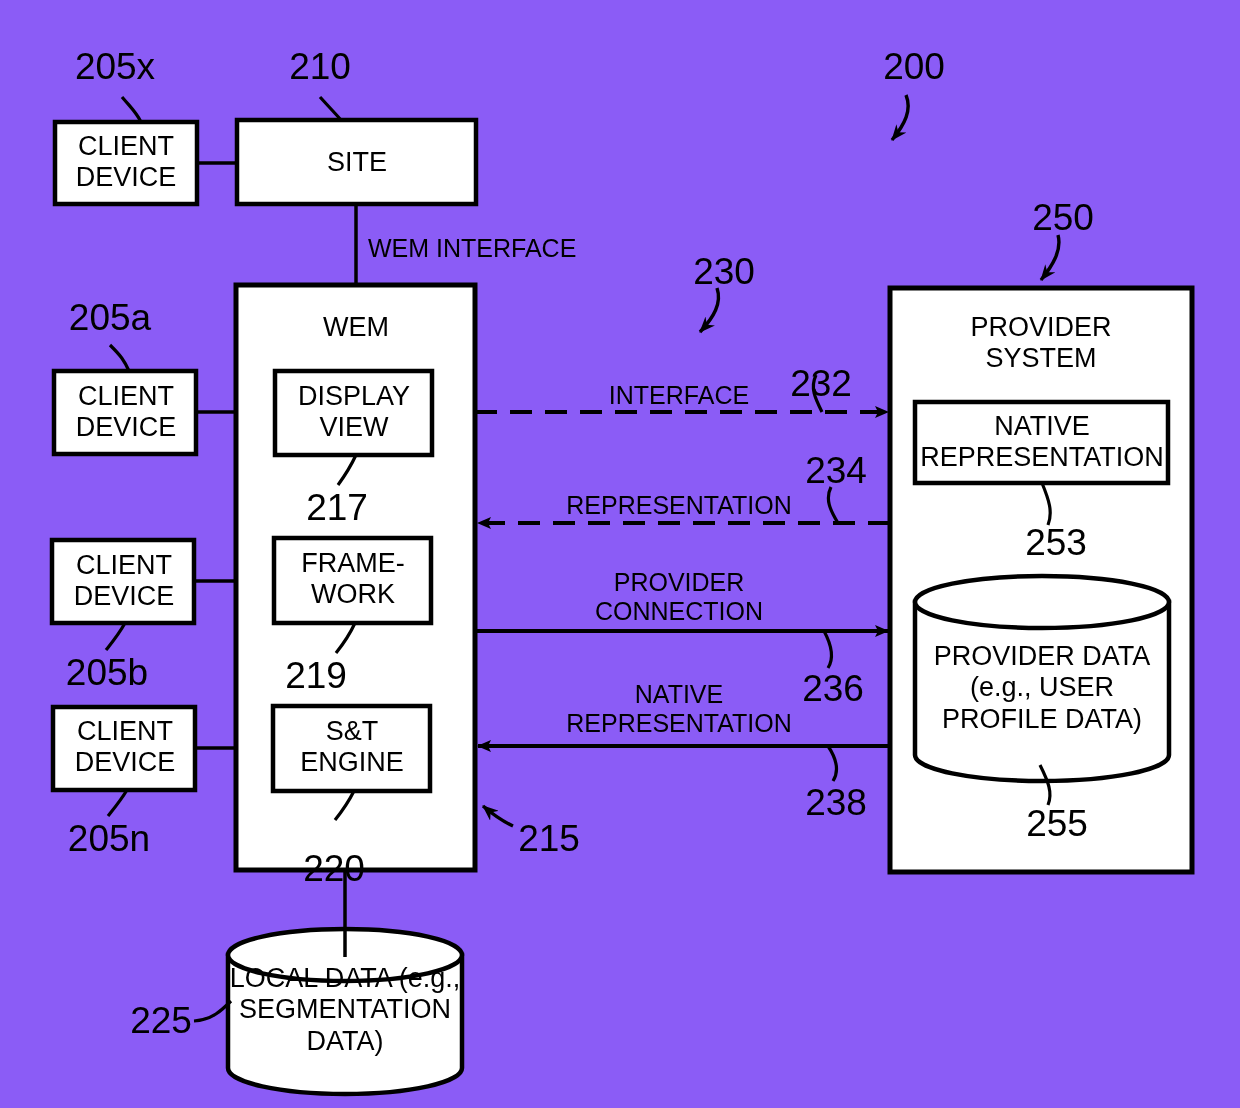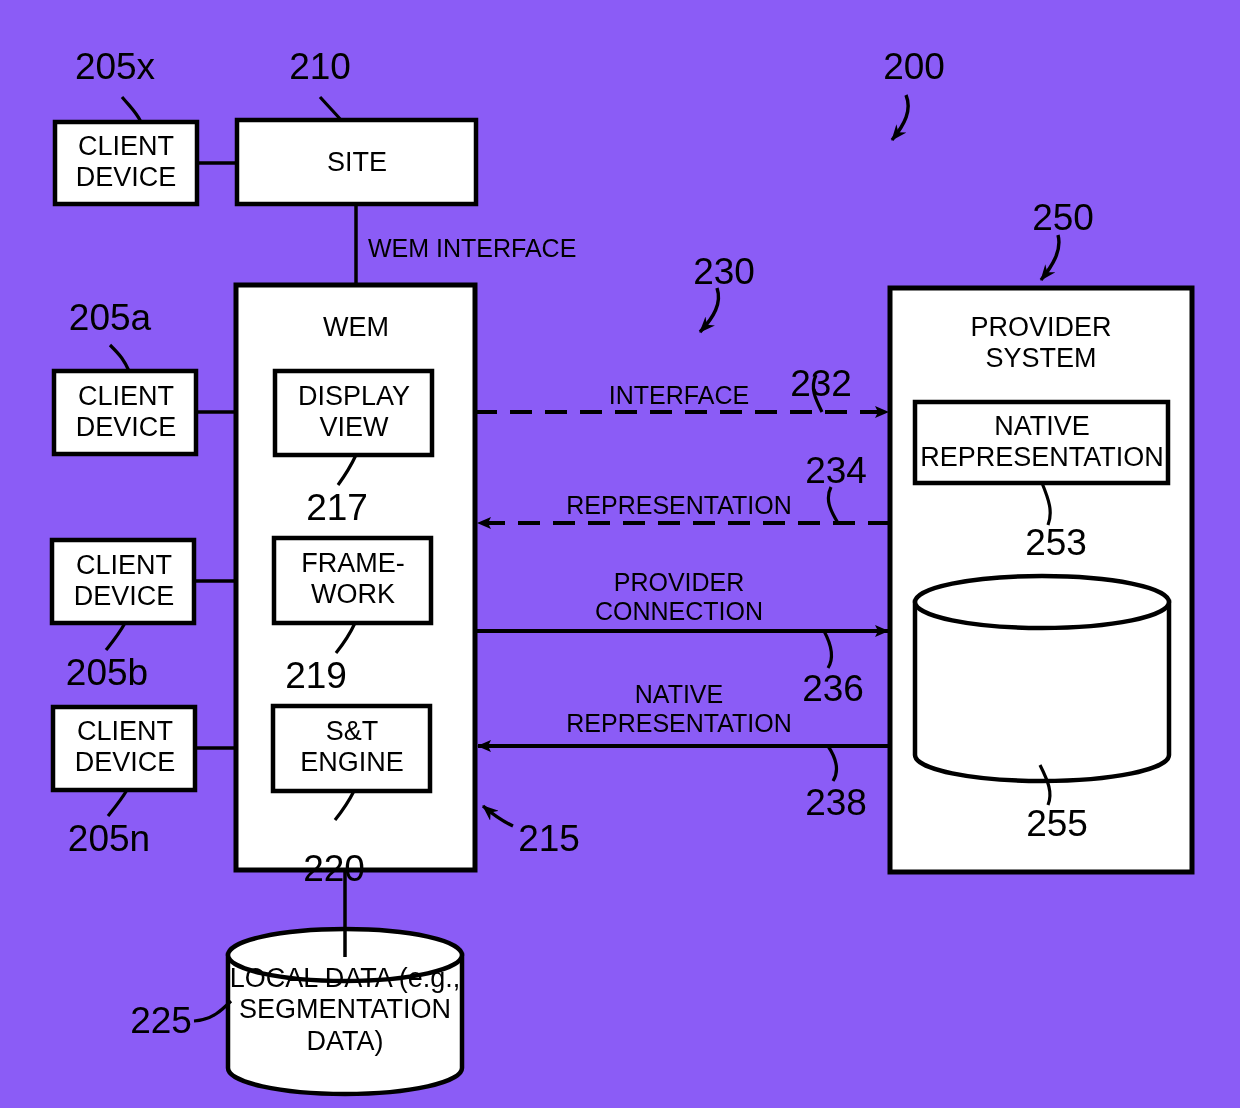--- a/index.html
+++ b/index.html
@@ -171,20 +171,23 @@
 WORK</div>
   <div class="lbl boxtext center-wrap" style="left:352px; top:716px; width:200px;">S&amp;T
 ENGINE</div>
   <div class="lbl boxtext center-wrap" style="left:345px; top:963px; width:260px;">LOCAL DATA (e.g.,
 SEGMENTATION
 DATA)</div>
   <div class="lbl boxtext center-wrap" style="left:1041px; top:312px; width:280px;">PROVIDER
 SYSTEM</div>
   <div class="lbl boxtext center-wrap" style="left:1042px; top:411px; width:280px;">NATIVE
 REPRESENTATION</div>
+  <div class="lbl boxtext center-wrap" style="left:1042px; top:641px; width:280px;">PROVIDER DATA
+(e.g., USER
+PROFILE DATA)</div>
 
   <div class="lbl conntext" style="left:368px; top:234px;">WEM INTERFACE</div>
   <div class="lbl conntext center-wrap" style="left:679px; top:381px; width:340px;">INTERFACE</div>
   <div class="lbl conntext center-wrap" style="left:679px; top:491px; width:380px;">REPRESENTATION</div>
   <div class="lbl conntext center-wrap" style="left:679px; top:568px; width:340px;">PROVIDER
 CONNECTION</div>
   <div class="lbl conntext center-wrap" style="left:679px; top:680px; width:380px;">NATIVE
 REPRESENTATION</div>
 
 </div>

